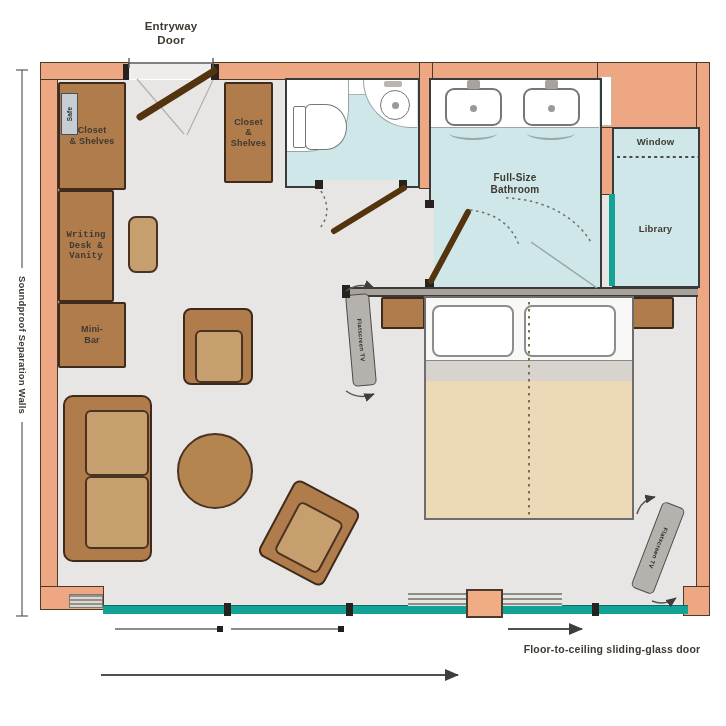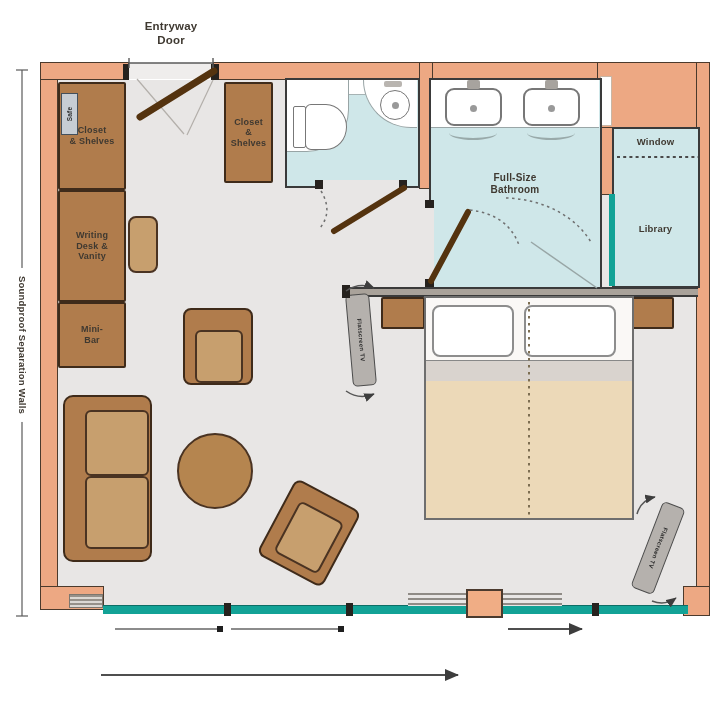--- a/index.html
+++ b/index.html
@@ -97,21 +97,21 @@
     <div class="tvlbl">Flatscreen TV</div>
   </div>
 
   <div class="brown" style="left:58px;top:82px;width:68px;height:108px;">
     <span class="lbl" style="font-size:9px;">Closet
 &amp; Shelves</span>
   </div>
   <div class="abs" style="left:61px;top:93px;width:17px;height:42px;background:#c7cdd4;border:1.5px solid #44505c;box-sizing:border-box;">
     <span class="lblabs" style="left:50%;top:50%;transform:translate(-50%,-50%) rotate(-90deg);font-size:6.5px;color:#2f2f2f;white-space:nowrap;">Safe</span>
   </div>
-  <div class="brown" style="left:58px;top:190px;width:68px;height:112px;">
+  <div class="brown" style="left:58px;top:190px;width:56px;height:112px;font-family:Liberation Mono, monospace;">
     <span class="lbl" style="font-size:9px;">Writing
 Desk &amp;
 Vanity</span>
   </div>
   <div class="brown" style="left:58px;top:302px;width:68px;height:66px;align-items:center;">
     <span class="lbl" style="font-size:9px;">Mini-
 Bar</span>
   </div>
   <div class="light" style="left:128px;top:216px;width:30px;height:57px;"></div>
 
@@ -181,14 +181,15 @@
     <line x1="508" y1="629" x2="582" y2="629" stroke="#4f4f4f" stroke-width="2" marker-end="url(#ah)"></line>
     <path d="M346,291 Q359,282 374,288" fill="none" stroke="#555" stroke-width="1.5" marker-end="url(#ah)"></path>
     <path d="M346,391 Q359,400 374,394" fill="none" stroke="#555" stroke-width="1.5" marker-end="url(#ah)"></path>
     <path d="M637,514 Q641,500 655,497" fill="none" stroke="#555" stroke-width="1.5" marker-end="url(#ah)"></path>
     <path d="M652,601 Q665,606 676,598" fill="none" stroke="#555" stroke-width="1.5" marker-end="url(#ah)"></path>
   </svg>
 
   <div class="lblabs" style="left:121px;top:20px;width:100px;font-size:11.5px;">Entryway
 Door</div>
   <div class="lblabs" style="left:22px;top:345px;transform:translate(-50%,-50%) rotate(90deg);font-size:9.5px;background:#ffffff;padding:0 8px;white-space:nowrap;">Soundproof Separation Walls</div>
+  <div class="lblabs" style="left:498px;top:643px;width:228px;font-size:10.5px;">Floor-to-ceiling sliding-glass door</div>
 
 </div>
 
 </body></html>

